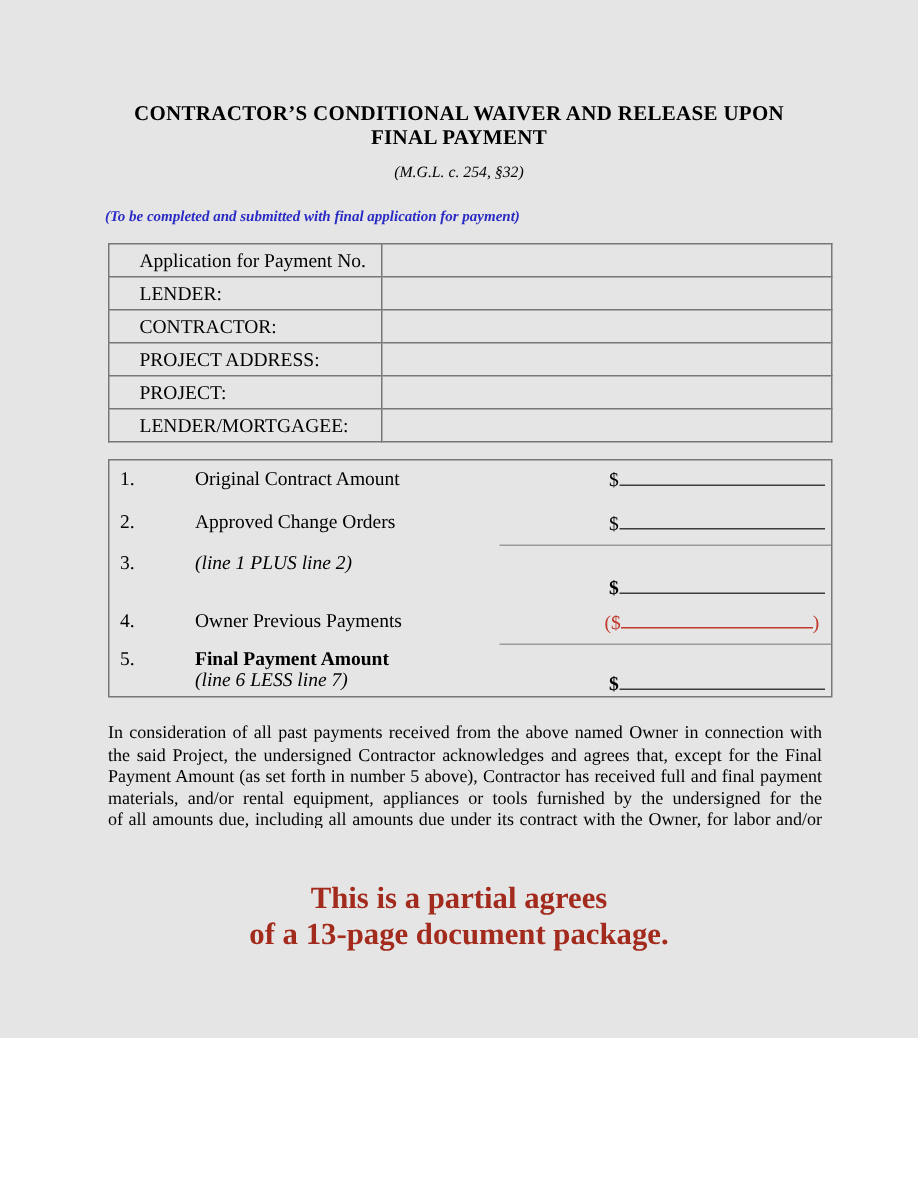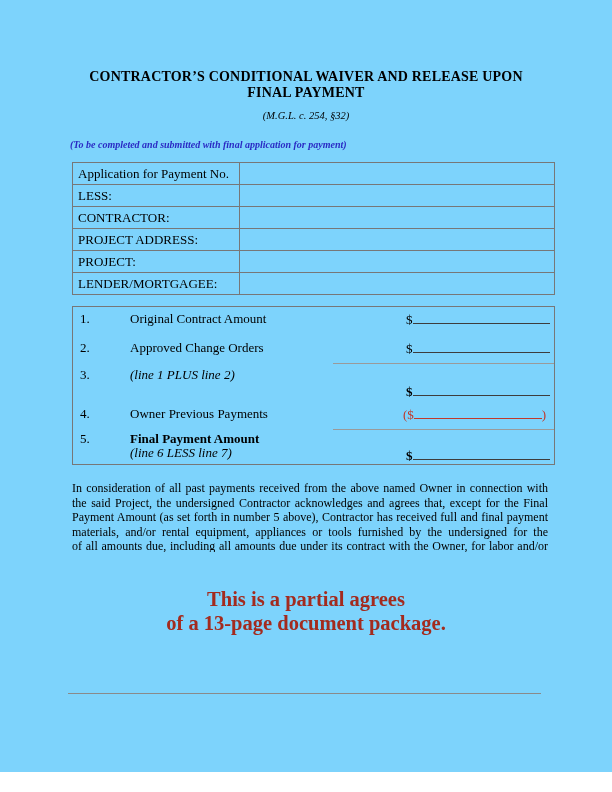--- a/index.html
+++ b/index.html
@@ -1,20 +1,20 @@
 <!DOCTYPE html>
 <html><head>
 <meta charset="utf-8">
 <style>
   html, body { margin: 0; padding: 0; background: #ffffff; }
   .sheet {
     position: relative;
     width: 612px;
-    height: 772px;
-    background: #7dd3fc;
+    height: 692px;
+    background: #e5e5e5;
     font-family: "Liberation Serif", "DejaVu Serif", serif;
     color: #000000;
     overflow: hidden;
   }
 
   
   .title-block {
     position: absolute; top: 69px; left: 0; right: 0;
     text-align: center; font-weight: bold; font-size: 14px; line-height: 16px;
     letter-spacing: 0.2px;
@@ -31,21 +31,21 @@
 
   
   .info-table {
     position: absolute; top: 162px; left: 72px;
     border-collapse: collapse; width: 483px;
     font-size: 13px;
   }
   .info-table td {
     border: 1px solid #777777;
     height: 21px;
-    padding: 0 4px 0 5px;
+    padding: 0 4px 0 20px;
     vertical-align: middle;
   }
   .info-table td.lbl { width: 157px; }
 
   
   .amounts-box {
     position: absolute; top: 306px; left: 72px;
     width: 481px; height: 157px;
     border: 1px solid #777777;
   }
@@ -108,21 +108,21 @@
 
   <div class="note">(To be completed and submitted with final application for payment)</div>
 
   <table class="info-table">
     <tbody>
       <tr>
         <td class="lbl">Application for Payment No.</td>
         <td class="val"></td>
       </tr>
       <tr>
-        <td class="lbl">LESS:</td>
+        <td class="lbl">LENDER:</td>
         <td class="val"></td>
       </tr>
       <tr>
         <td class="lbl">CONTRACTOR:</td>
         <td class="val"></td>
       </tr>
       <tr>
         <td class="lbl">PROJECT ADDRESS:</td>
         <td class="val"></td>
       </tr>

